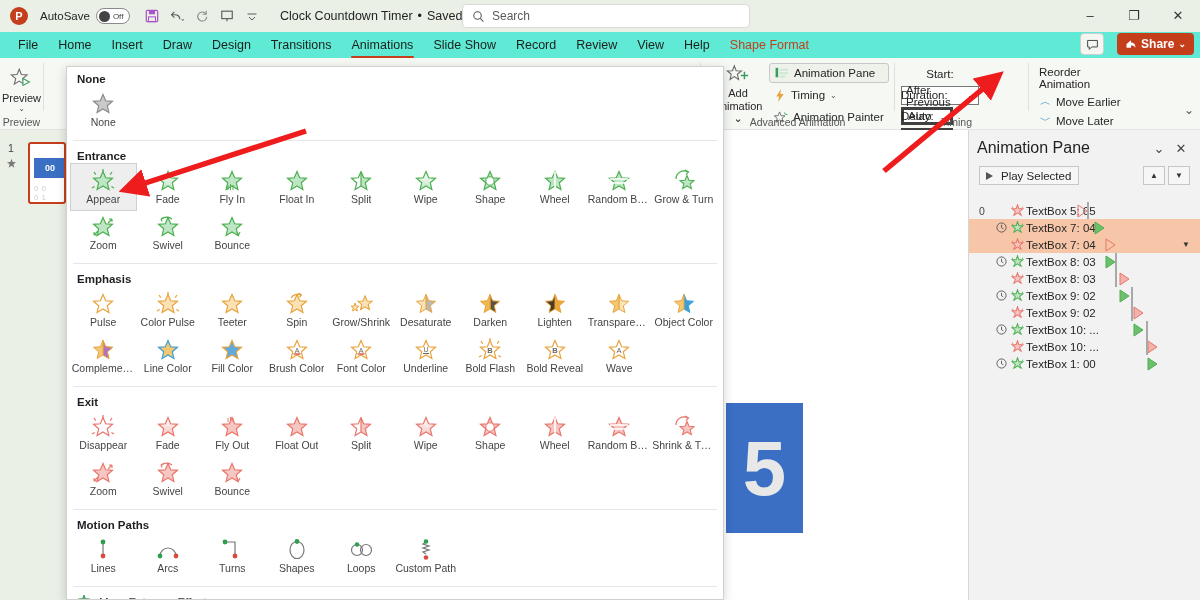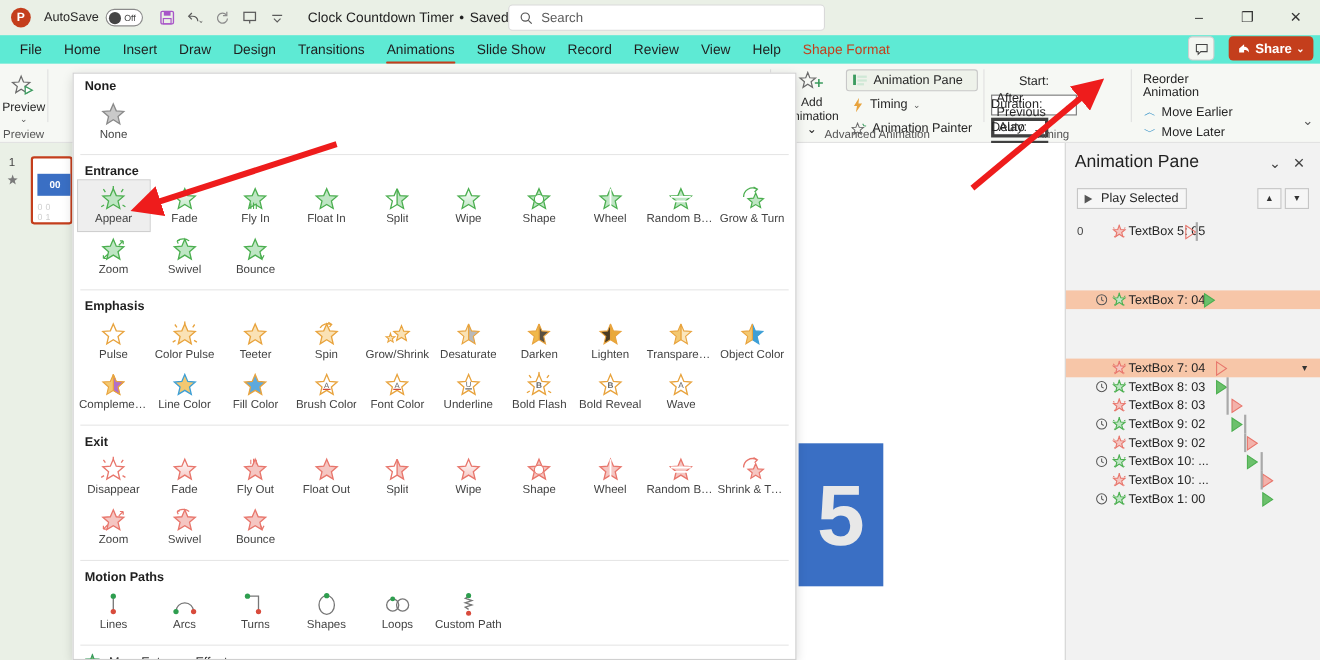--- a/index.html
+++ b/index.html
@@ -148,35 +148,35 @@
 
   
   .animpane {
     position:absolute; right:0; top:0; width:232px; bottom:0;
     background:#f2f2f2; border-left:1px solid #d6d6d6;
   }
   .ap-header { display:flex; align-items:center; height:36px; padding:0 8px; }
   .ap-title { font-size:16px; color:#1f1f1f; flex:1; }
   .ap-hicon { width:22px;height:22px;display:flex;align-items:center;
               justify-content:center;font-size:13px;color:#444; }
-  .ap-toolbar { display:flex; align-items:flex-end; padding:0 10px; gap:6px; height:24px;}
+  .ap-toolbar { display:flex; align-items:flex-start; padding:0 10px; gap:6px; height:24px;}
   .play-btn {
     border:1px solid #c6c6c6; background:#f6f6f6; height:19px;
     display:flex; align-items:center; gap:6px; padding:0 7px 0 4px;
     font-size:11.5px; color:#262626;
   }
   .ap-updown { margin-left:auto; display:flex; gap:3px; }
   .updown-btn { width:22px;height:19px;border:1px solid #c6c6c6;background:#f6f6f6;
                 display:flex;align-items:center;justify-content:center;font-size:8px;color:#333; }
   .ap-list { position:absolute; left:0; right:0; top:72px; bottom:0; }
   .ap-row {
     position:relative; height:17px; display:flex; align-items:center;
     font-size:11.5px; color:#262626; padding-left:10px;
   }
-  .ap-row.sel { background:#f7c6a8;margin-top:45px; }
+  .ap-row.sel { background:#f7c6a8; }
   .ap-idx { width:14px; font-size:10.5px; color:#444; }
   .ap-clock { width:16px; display:flex; align-items:center; justify-content:center; }
   .ap-star { width:17px; display:flex; align-items:center; justify-content:center; }
   .ap-label { white-space:nowrap; }
   .ap-caret { position:absolute; right:10px; font-size:8px; color:#333; }
   .ap-bar { position:absolute; top:0; height:17px; }
 
   
   .arrow-layer { position:absolute; left:0; top:0; width:1200px; height:600px;
                  pointer-events:none; z-index:50; }

